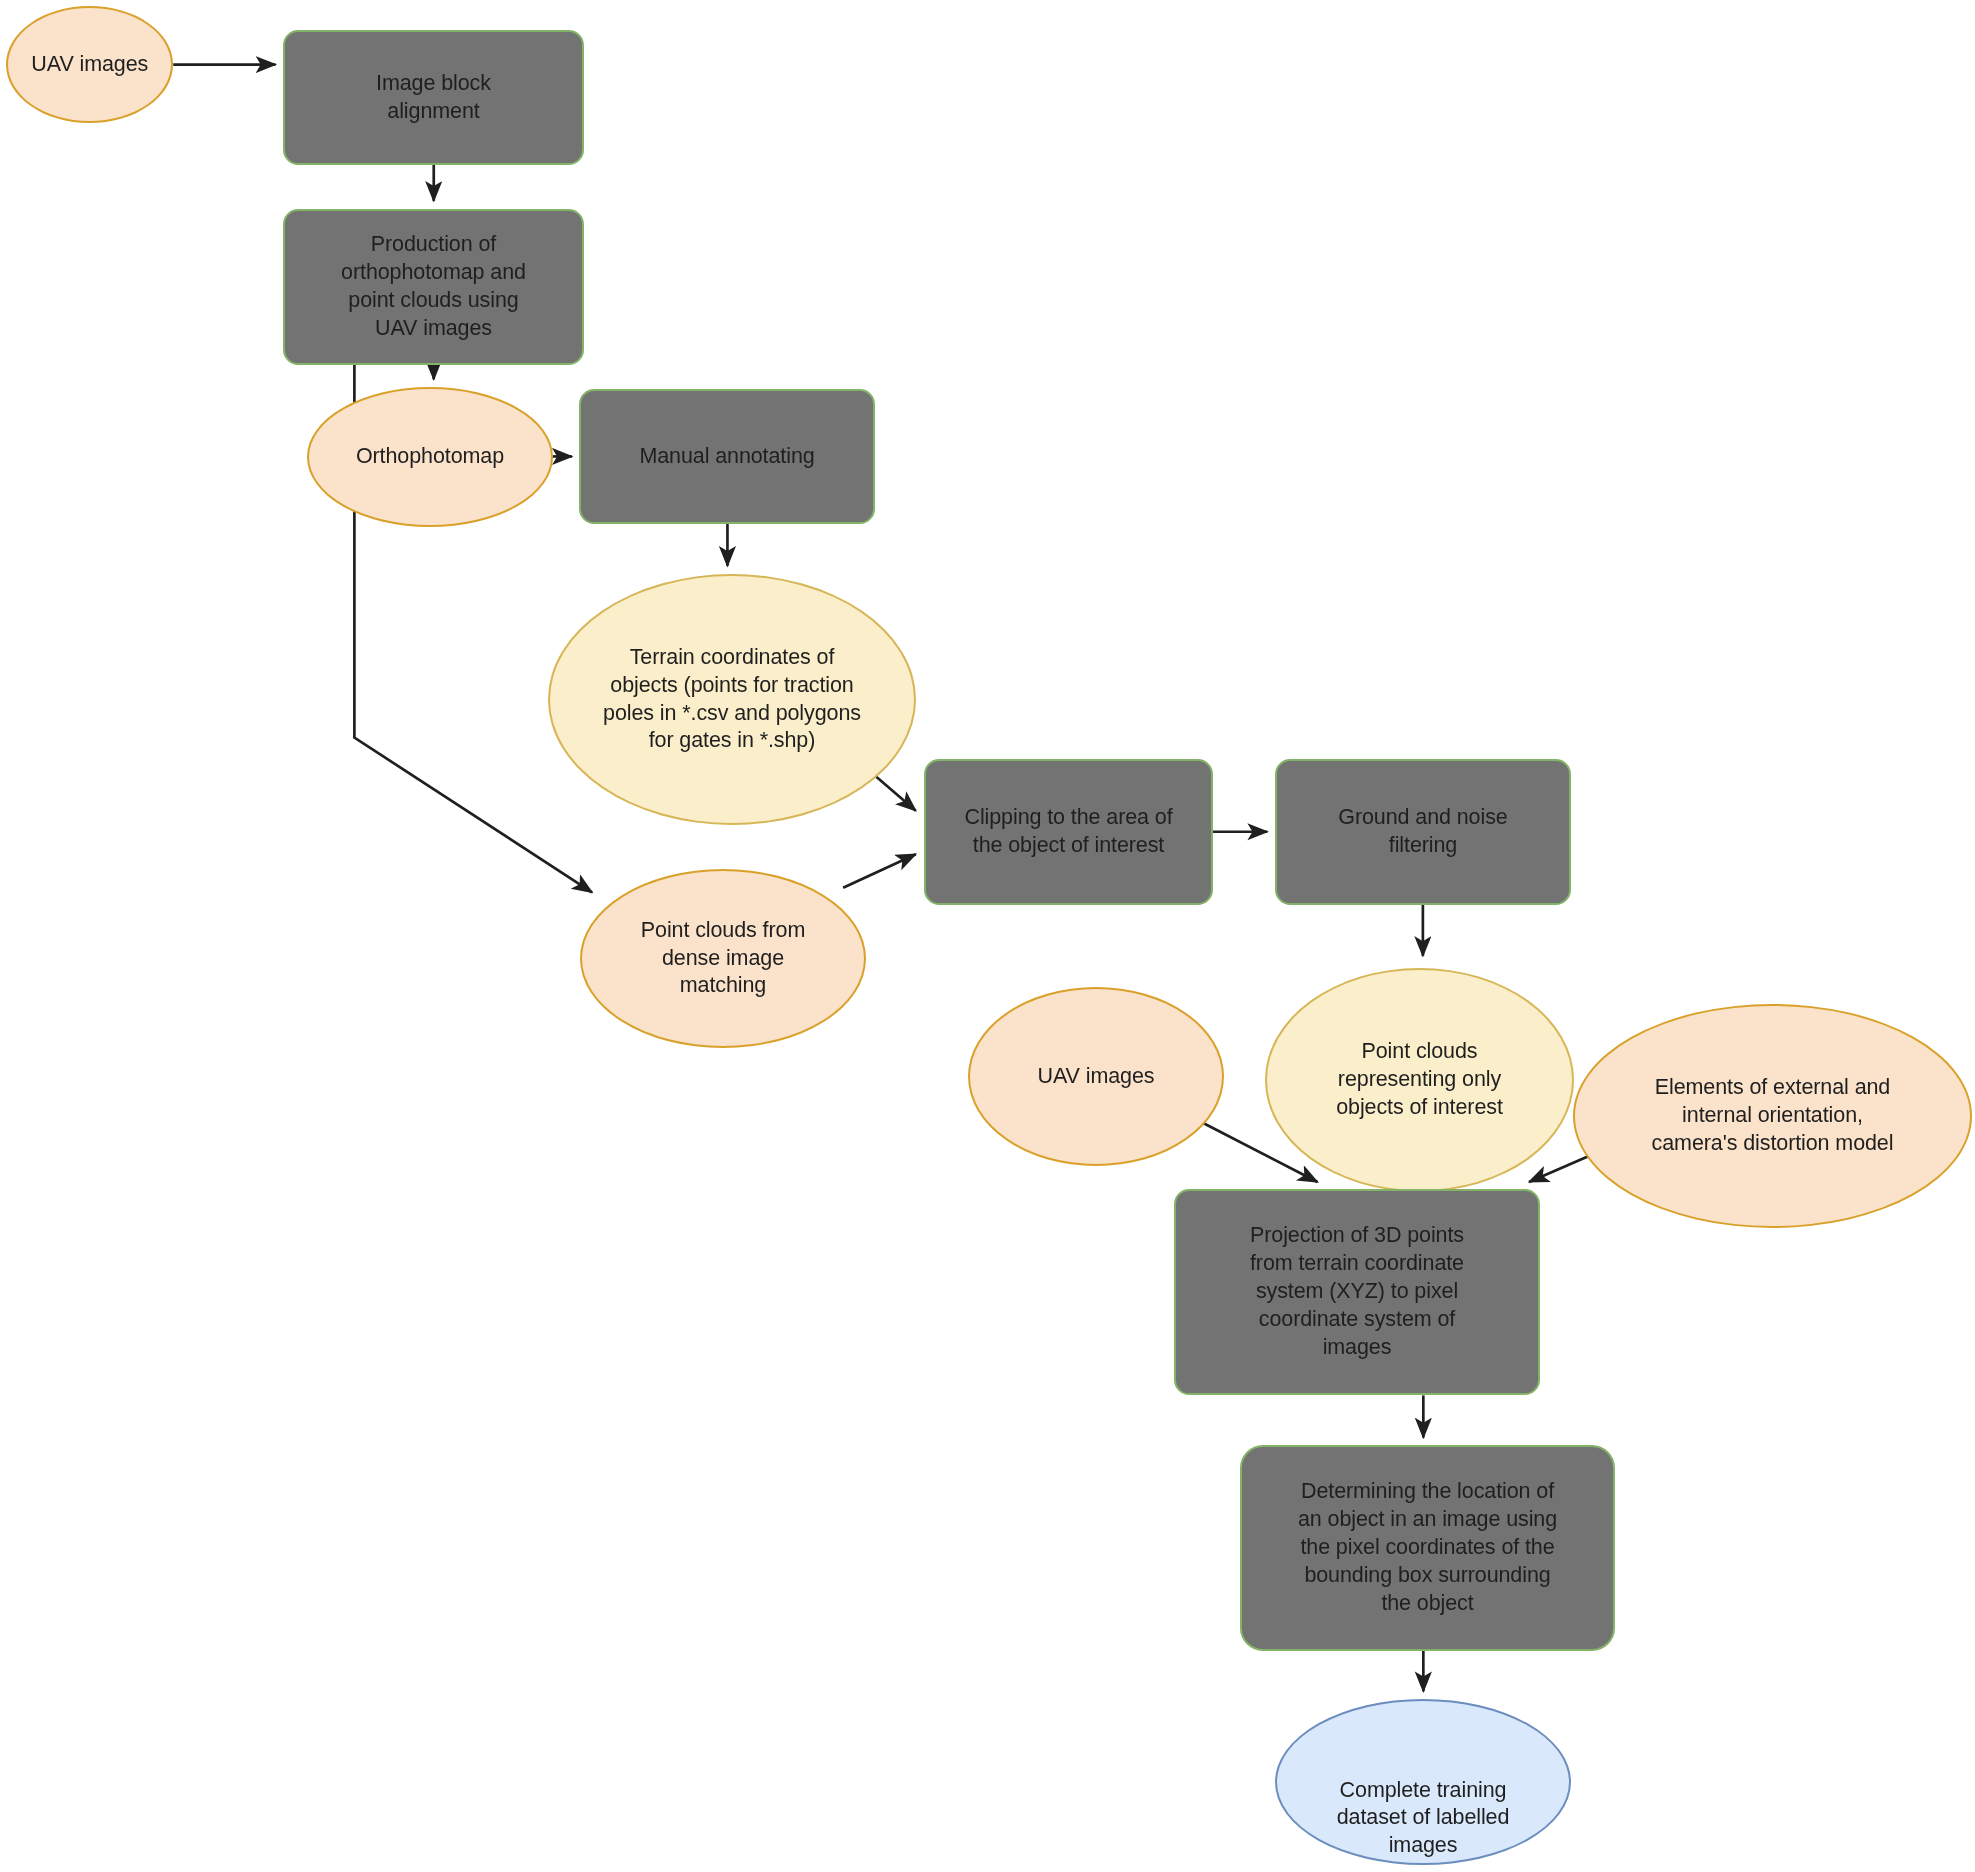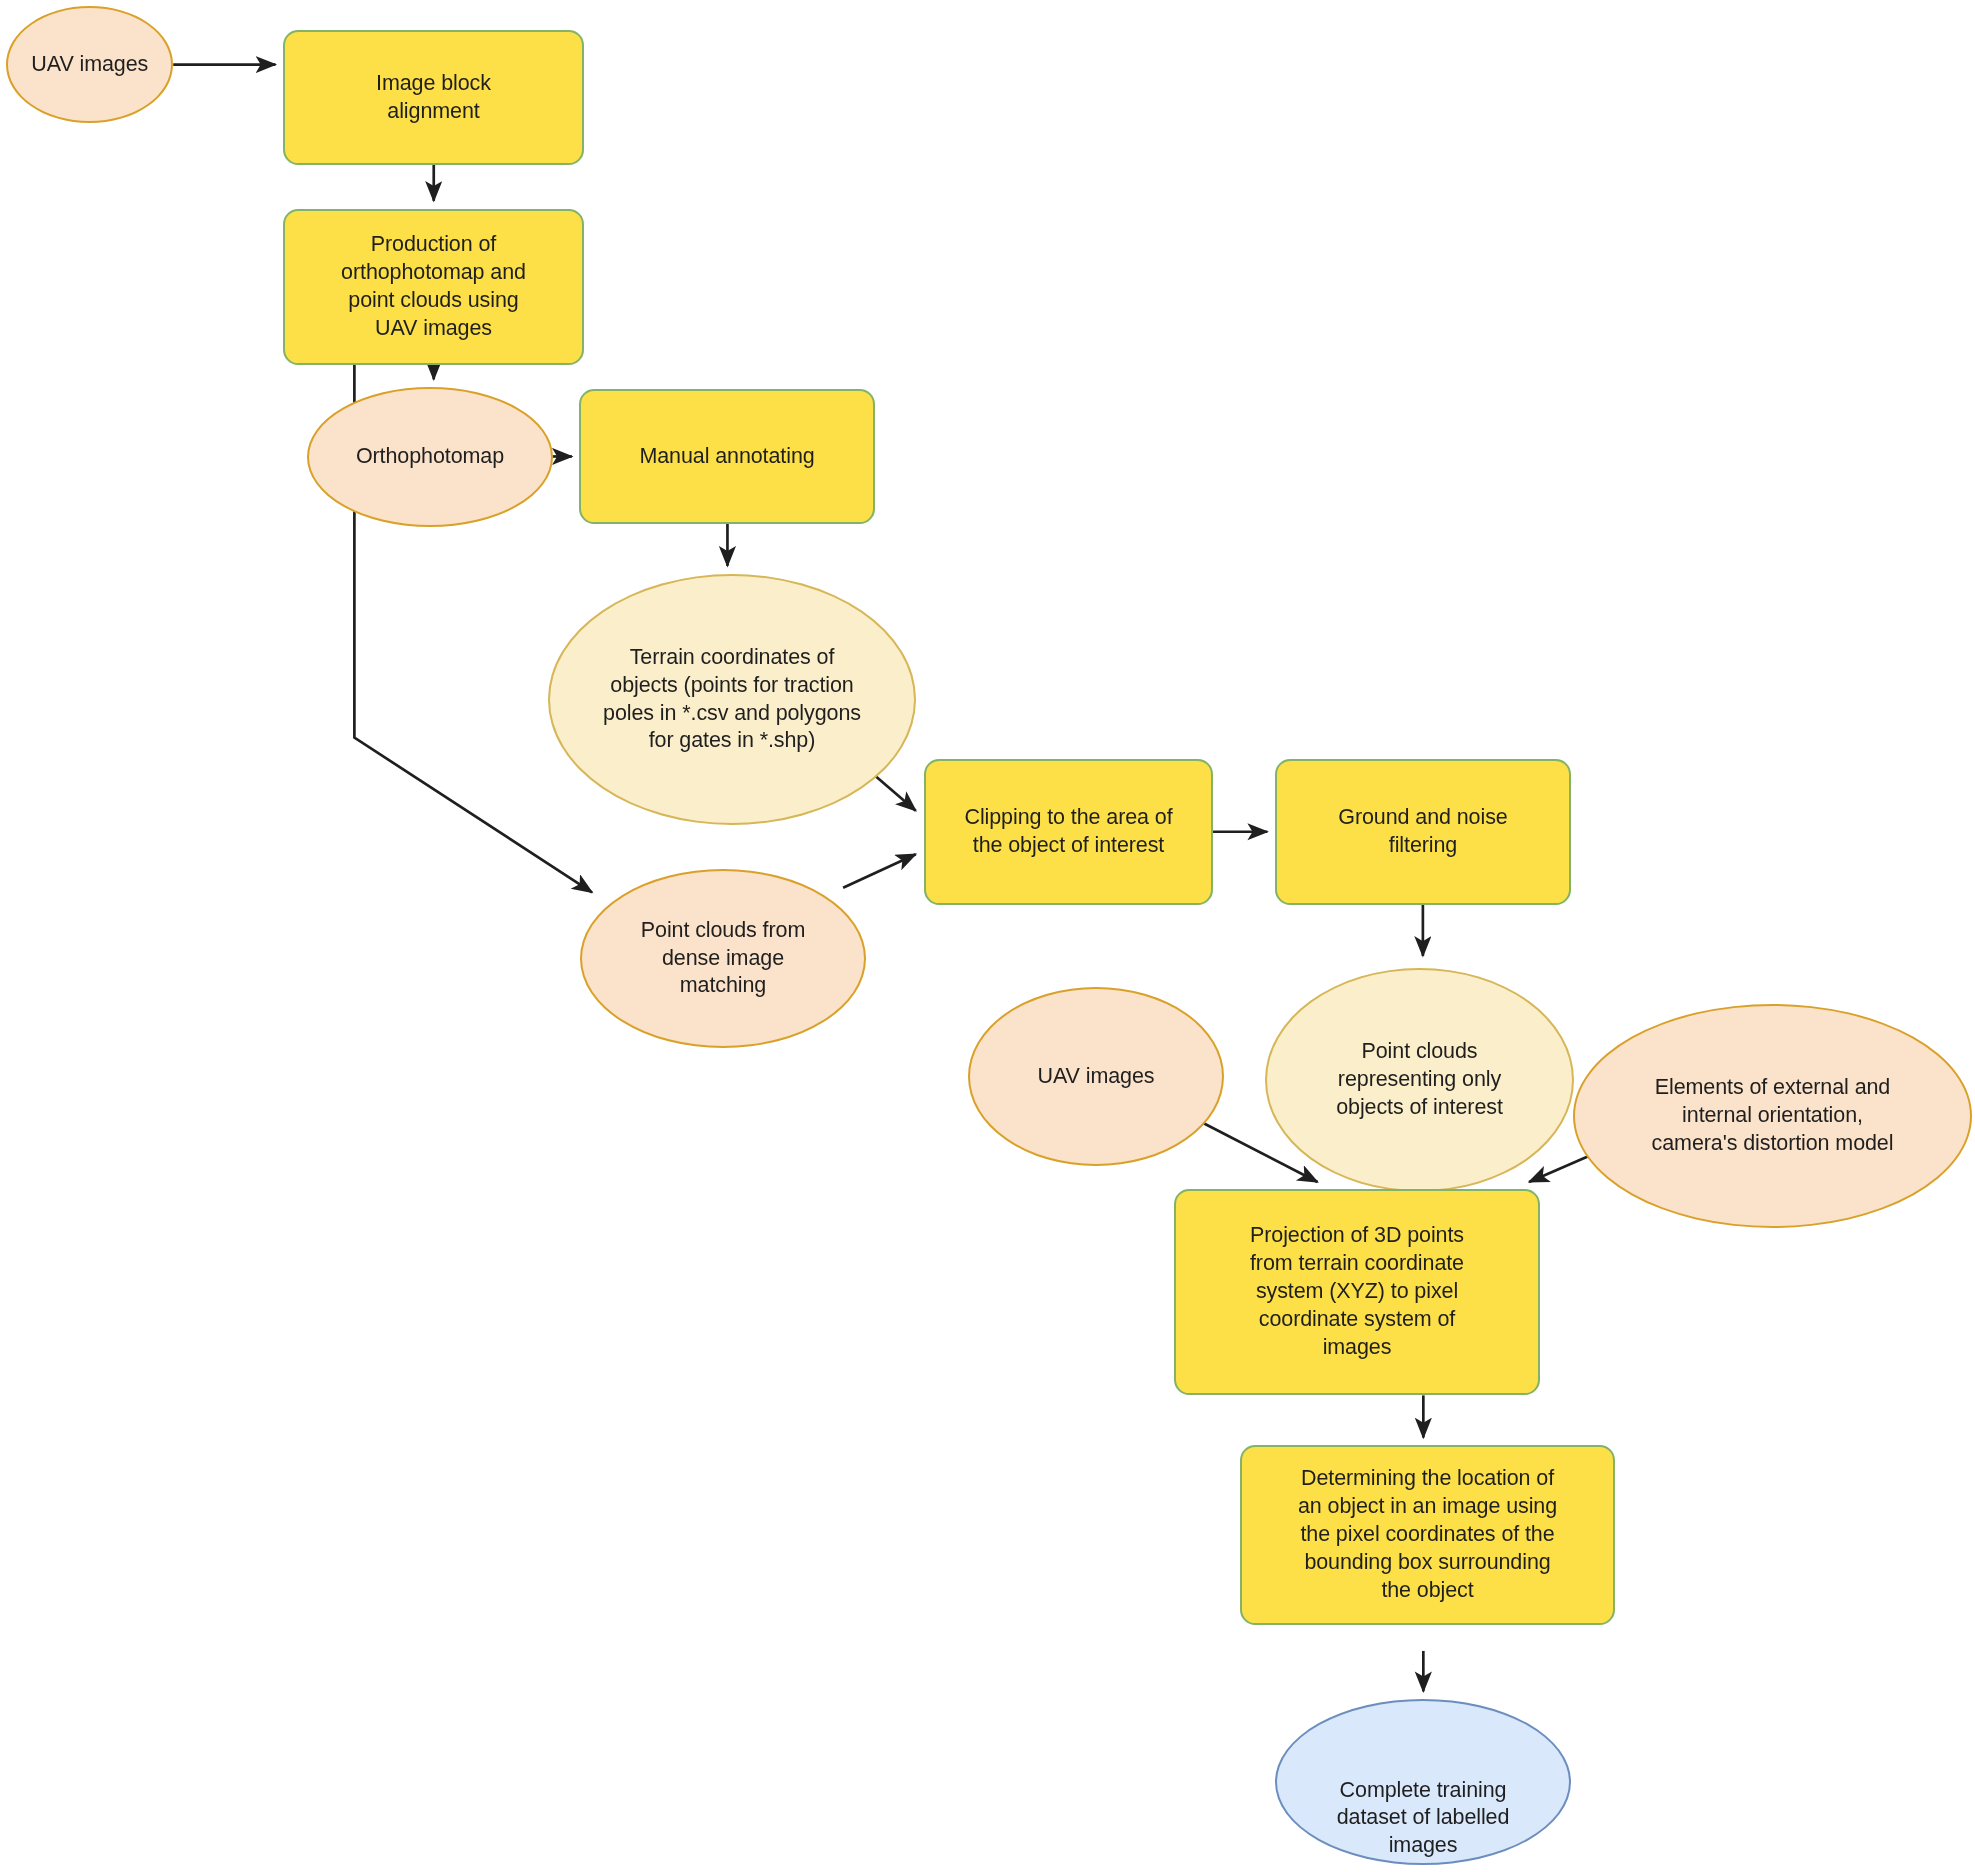--- a/index.html
+++ b/index.html
@@ -32,21 +32,21 @@
     align-items: center;
     justify-content: center;
     text-align: center;
     color: #1f1f1f;
     font-size: 21.5px;
     line-height: 1.30;
     letter-spacing: -0.1px;
     padding: 2.7px 6.3px;
   }
   .node-process {
-    background: #fde047;
+    background: #737373;
     border: 2.2px solid #82b366;
     border-radius: 15.2px;
     align-items: center;
   }
   .node-data-orange {
     background: #fbe2ca;
     border: 2.2px solid #d9a12a;
     border-radius: 50%;
   }
   .node-data-yellow {
@@ -159,21 +159,21 @@
   </div>
 
   <div class="node node-process" style="left:1174px; top:1189px; width:366px; height:206px;">
     <span class="node-label">Projection of 3D points
 from terrain coordinate
 system (XYZ) to pixel
 coordinate system of
 images</span>
   </div>
 
-  <div class="node node-process" style="left:1240px; top:1445px; width:375px; height:180px;">
+  <div class="node node-process" style="left:1240px; top:1445px; width:375px; height:206px;border-radius:23px;">
     <span class="node-label">Determining the location of
 an object in an image using
 the pixel coordinates of the
 bounding box surrounding
 the object</span>
   </div>
 
   <div class="node node-data-blue" style="left:1275px; top:1699px; width:296px; height:166px;align-items:flex-end;">
     <span class="node-label">Complete training
 dataset of labelled

